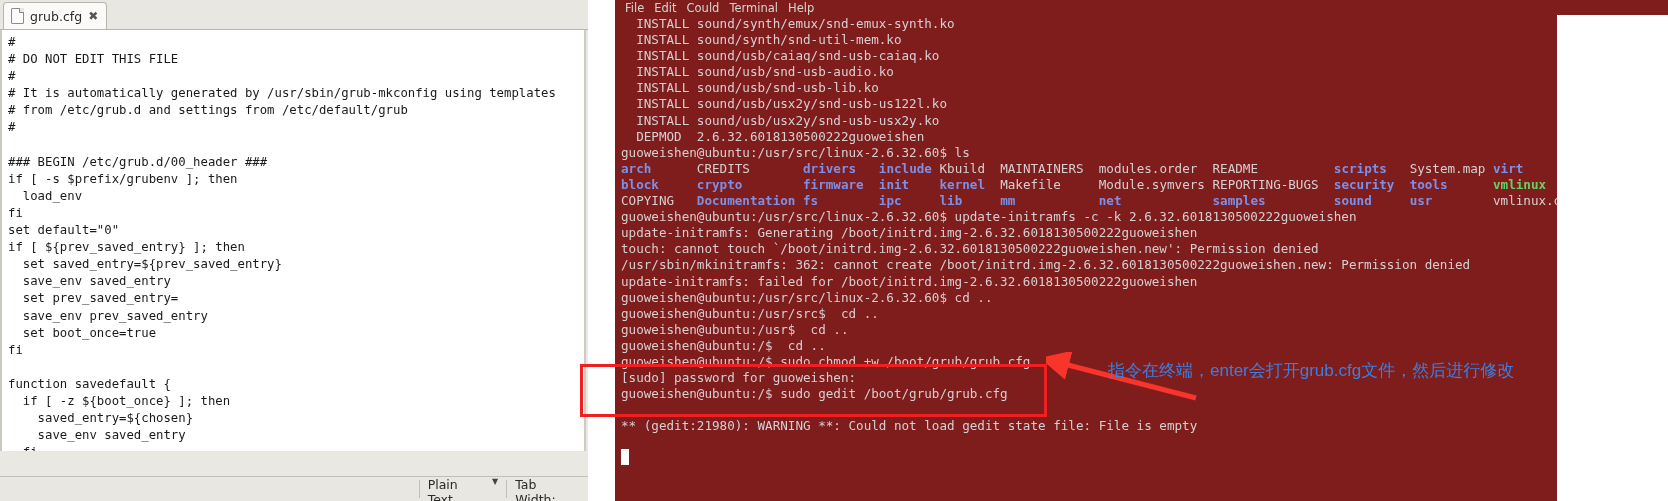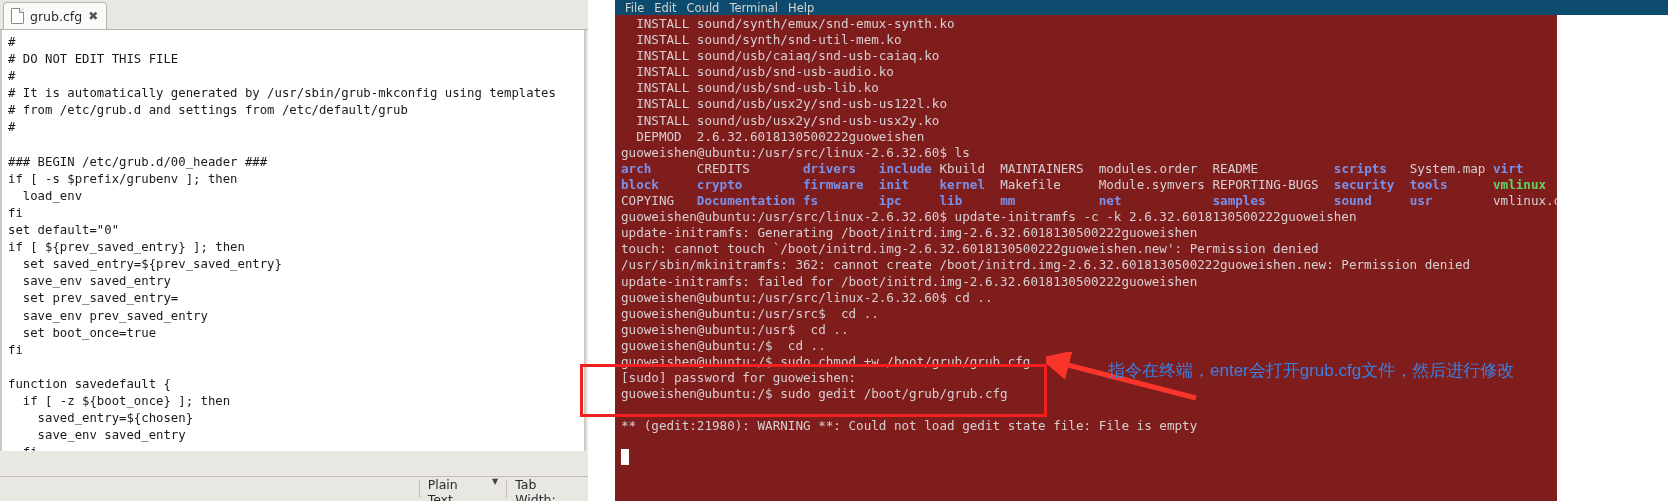--- a/index.html
+++ b/index.html
@@ -133,21 +133,21 @@
   #terminal-window {
     position: absolute;
     left: 588px; top: 0;
     width: 1080px; height: 501px;
     background: #ffffff;
   }
   #term-menubar {
     position: absolute;
     left: 27px; top: 0;
     width: 1053px; height: 15px;
-    background: #0c4a6e;
+    background: #7f1d1d;
     display: flex;
     align-items: center;
     padding-left: 5px;
     box-sizing: border-box;
   }
   #term-menubar .menu-item {
     font-size: 11.5px;
     color: #d8d5d0;
     padding: 0 5px;
     font-family: "DejaVu Sans", sans-serif;

